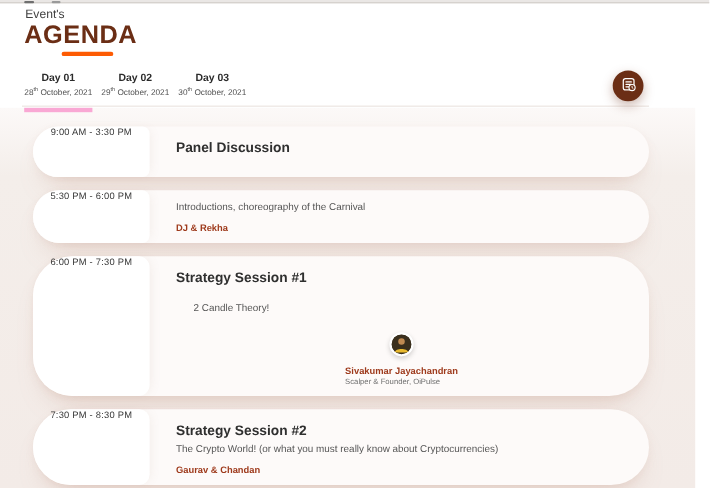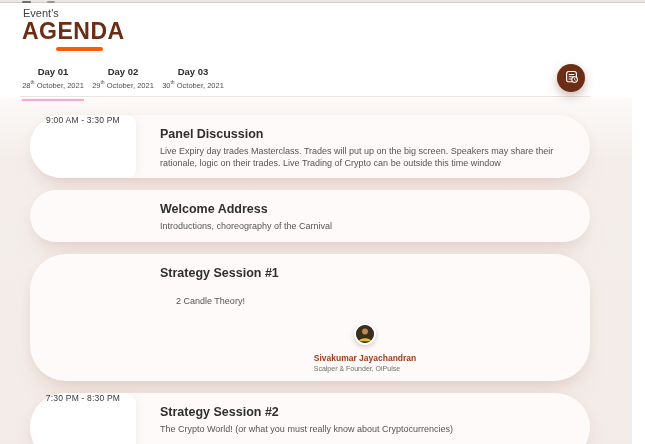--- a/index.html
+++ b/index.html
@@ -39,21 +39,21 @@
     letter-spacing: 0.5px; color: var(--brand-brown, #6b2e15);
   }
   .accent-dash {
     width: 47px; height: 4px; border-radius: 2px; margin-left: 13px; margin-top: 3px;
     background: var(--accent-orange, #fd5b03);
   }
 
   
   .tabs { position: absolute; top: 66px; left: 22px; display: flex; z-index: 2; }
   .tab { width: 62px; margin-right: 8px; text-align: center; padding-bottom: 9px; cursor: pointer; }
-  .tab.active { border-bottom: 2px solid #f9a8d4; }
+  .tab.active { border-bottom: 4px solid #f9a8d4; }
   .tab-label { font-size: 9.5px; font-weight: 700; color: #2b2b2b; line-height: 11px; }
   .tab-date { font-size: 7.5px; color: #4e4e4e; margin-top: 2px; white-space: nowrap; }
   .tab-date sup { font-size: 5px; }
   .tabs-divider {
     position: absolute; top: 96px; left: 20px; width: 570px; height: 1px;
     background: #eae3df; z-index: 1;
   }
 
   
   .calendar-btn {
@@ -145,31 +145,36 @@
     </svg>
   </span>
 </button>
 
 <main class="agenda-list">
   <section class="card">
     <div class="time-capsule">
       <span class="time">9:00 AM - 3:30 PM</span>
     </div>
     <h2 class="card-title">Panel Discussion</h2>
-    <p class="card-desc" style="margin:0">Live Expiry day trades Masterclass. Trades will put up on the big screen. Speakers may share their rationale, logic on their trades. Live Trading of Crypto can be outside this time window</p>
-
-  </section>
-
-  <section class="card">
-    <h2 class="card-title">Welcome Address</h2>
+
+  </section>
+
+  <section class="card">
+    <div class="time-capsule">
+      <span class="time">5:30 PM - 6:00 PM</span>
+    </div>
     <p class="card-desc" style="margin:0">Introductions, choreography of the Carnival</p>
-
-  </section>
-
-  <section class="card">
+    <div class="speakers">DJ &amp; Rekha</div>
+
+  </section>
+
+  <section class="card">
+    <div class="time-capsule">
+      <span class="time">6:00 PM - 7:30 PM</span>
+    </div>
     <h2 class="card-title">Strategy Session #1</h2>
     <p class="card-desc" style="margin:16px">2 Candle Theory!</p>
 
     <div class="speaker-profile">
       <span class="avatar">
         <svg viewBox="0 0 22 22" width="18" height="18">
           <circle cx="11" cy="11" r="11" fill="#3a2f1d"></circle>
           <circle cx="11" cy="8" r="3.6" fill="#c08a52"></circle>
           <path d="M3.5 20c0.8-5 14.2-5 15 0z" fill="#e8b92e"></path>
         </svg>

